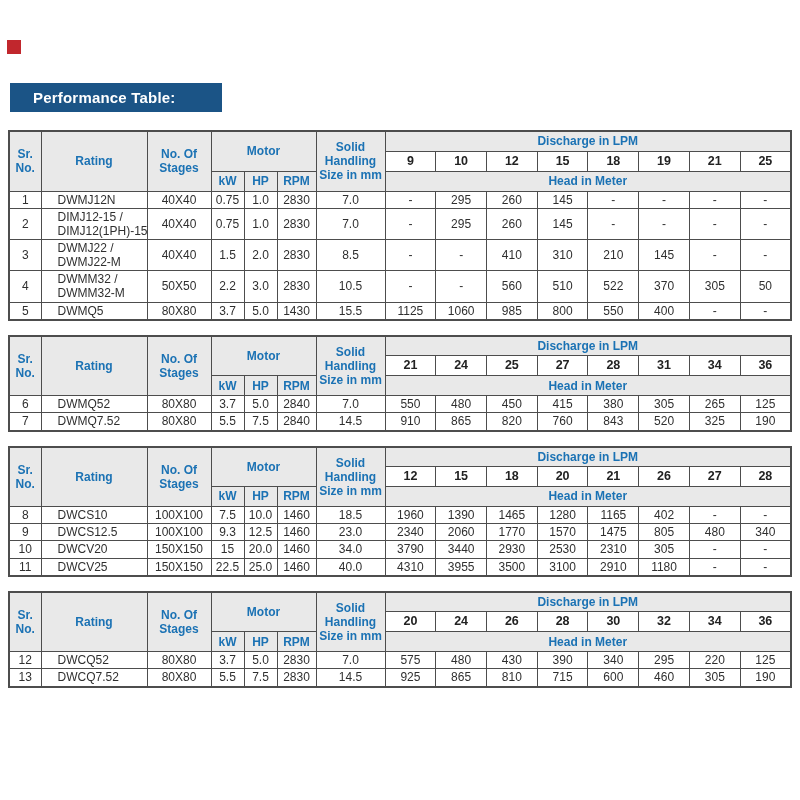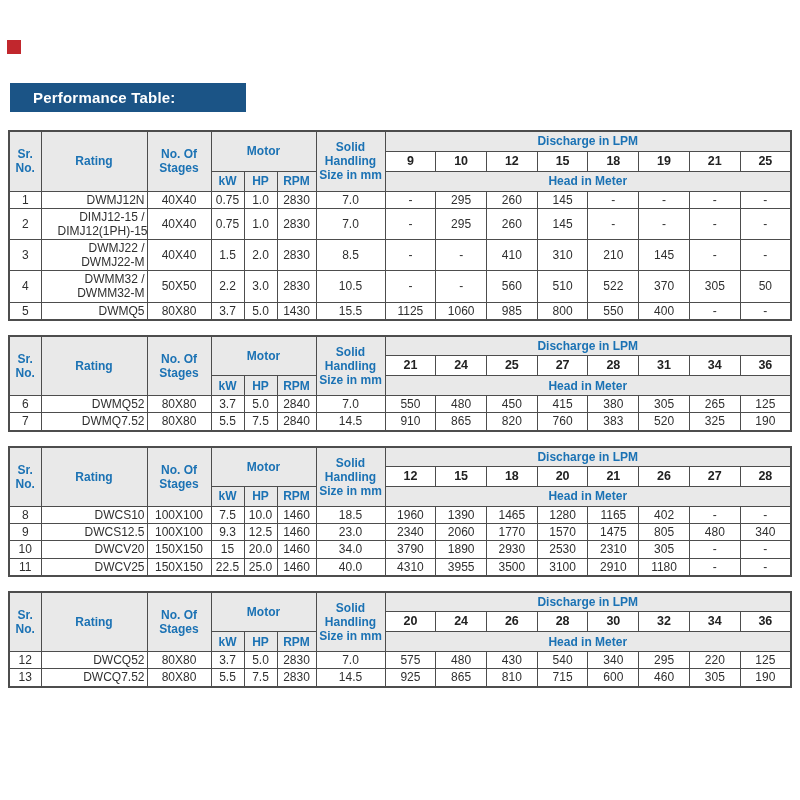--- a/index.html
+++ b/index.html
@@ -7,21 +7,21 @@
     width:800px;height:800px;position:relative;
     background:var(--page-bg,#ffffff);
     font-family:"Liberation Sans",sans-serif;
     overflow:hidden;
   }
   .corner-marker{
     position:absolute;left:7px;top:40px;width:14px;height:14px;
     background:var(--marker,#C1272D);
   }
   .title-bar{
-    position:absolute;left:10px;top:83px;width:236px;height:29px;
+    position:absolute;left:10px;top:83px;width:212px;height:29px;
     background:var(--title-bg,#1B5486);color:var(--title-fg,#ffffff);
     display:flex;align-items:center;box-sizing:border-box;
     padding-left:23px;font-weight:bold;font-size:15px;letter-spacing:.2px;
   }
   .tables{position:absolute;left:8px;top:130px;width:784px;}
   table.perf{
     border-collapse:collapse;table-layout:fixed;width:100%;
     margin-bottom:14px;border:2px solid var(--border,#4D4D4D);
   }
   .perf th,.perf td{
@@ -32,21 +32,21 @@
   .perf th.hdr{
     background:var(--header-bg,#E9E9E9);
     color:var(--header-fg,#1B72B4);
     font-weight:bold;
   }
   .perf th.num{background:#ffffff;color:#222222;font-weight:bold;font-size:12.5px;}
   .perf td{
     height:17px;font-size:12px;line-height:1.18;
     color:var(--text,#2F2F2F);text-align:center;background:#ffffff;
   }
-  .perf td.rating{text-align:right;padding-left:16px;}
+  .perf td.rating{text-align:left;padding-left:16px;}
   .pre{white-space:pre-line;}
   col.c-sr{width:32px}
   col.c-rating{width:106px}
   col.c-stages{width:64px}
   col.c-kw{width:33px}
   col.c-hp{width:33px}
   col.c-rpm{width:39px}
   col.c-solid{width:69px}
 </style>
 </head>
@@ -269,21 +269,21 @@
           <td class="rating pre">DWMQ7.52</td>
           <td>80X80</td>
           <td>5.5</td>
           <td>7.5</td>
           <td>2840</td>
           <td>14.5</td>
           <td>910</td>
           <td>865</td>
           <td>820</td>
           <td>760</td>
-          <td>383</td>
+          <td>843</td>
           <td>520</td>
           <td>325</td>
           <td>190</td>
         </tr>
       </tbody>
     </table>
     <table class="perf">
       <colgroup>
         <col class="c-sr">
         <col class="c-rating">
@@ -368,21 +368,21 @@
         </tr>
         <tr>
           <td>10</td>
           <td class="rating pre">DWCV20</td>
           <td>150X150</td>
           <td>15</td>
           <td>20.0</td>
           <td>1460</td>
           <td>34.0</td>
           <td>3790</td>
-          <td>1890</td>
+          <td>3440</td>
           <td>2930</td>
           <td>2530</td>
           <td>2310</td>
           <td>305</td>
           <td>-</td>
           <td>-</td>
         </tr>
         <tr>
           <td>11</td>
           <td class="rating pre">DWCV25</td>
@@ -455,21 +455,21 @@
           <td>12</td>
           <td class="rating pre">DWCQ52</td>
           <td>80X80</td>
           <td>3.7</td>
           <td>5.0</td>
           <td>2830</td>
           <td>7.0</td>
           <td>575</td>
           <td>480</td>
           <td>430</td>
-          <td>540</td>
+          <td>390</td>
           <td>340</td>
           <td>295</td>
           <td>220</td>
           <td>125</td>
         </tr>
         <tr>
           <td>13</td>
           <td class="rating pre">DWCQ7.52</td>
           <td>80X80</td>
           <td>5.5</td>

